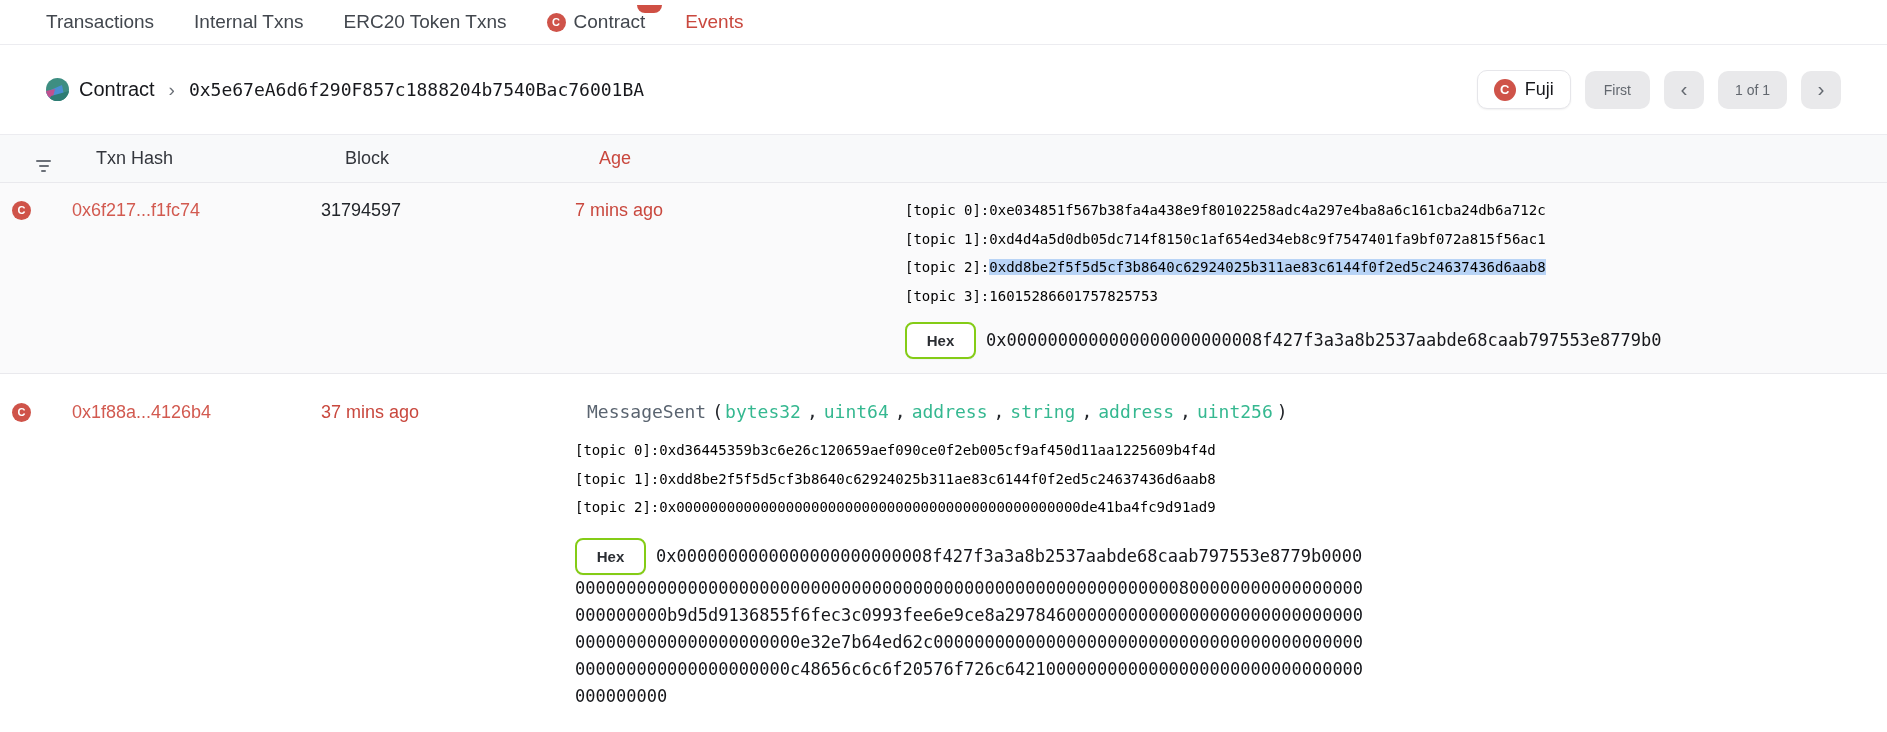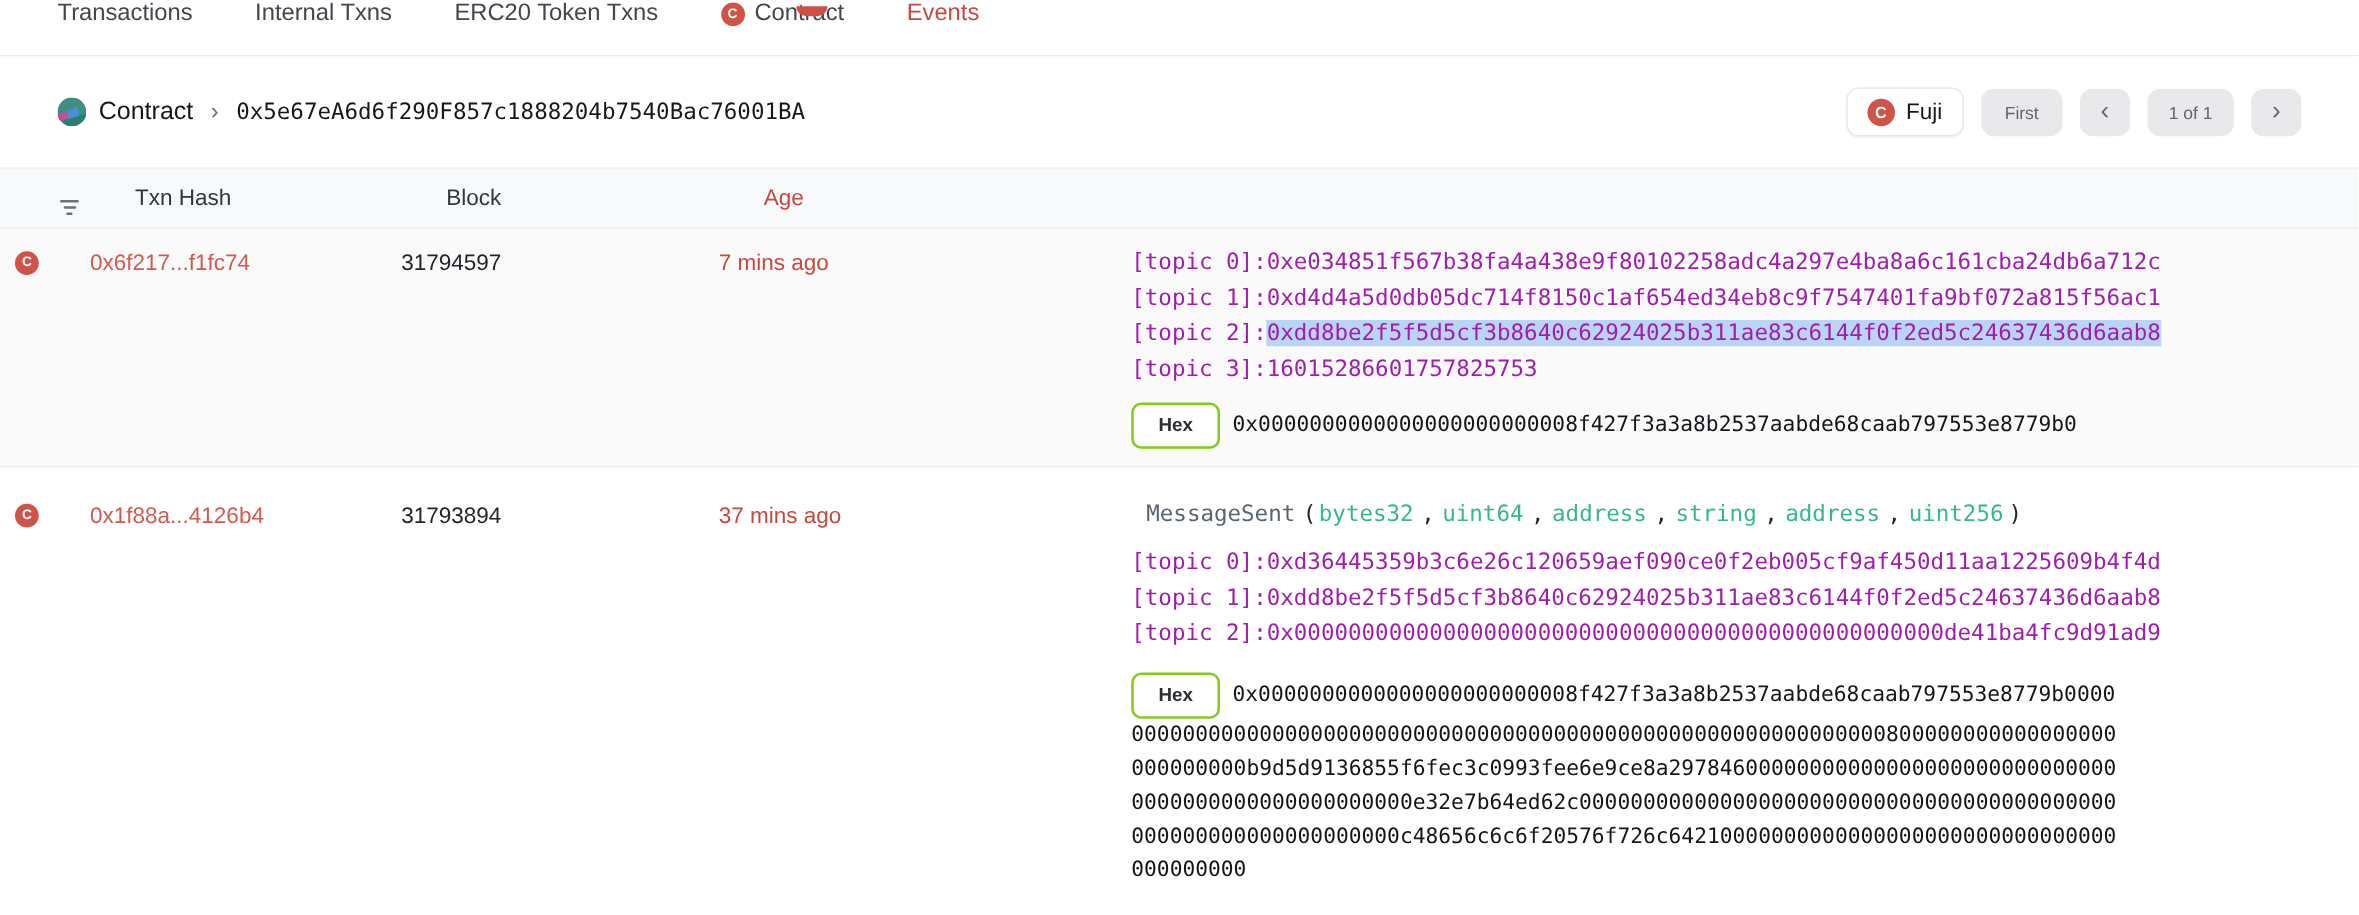--- a/index.html
+++ b/index.html
@@ -1,22 +1,22 @@
 <!DOCTYPE html>
 <html><head>
 <meta charset="utf-8">
 <style>
   * { margin:0; padding:0; box-sizing:border-box; }
   html,body { width:1887px; height:732px; background:#fff; overflow:hidden;
               font-family:"Liberation Sans", sans-serif; color:#17191d; }
   .mono { font-family:"DejaVu Sans Mono", monospace; }
 
   
-  .tabbar { position:relative; height:45px; display:flex; align-items:flex-start;
-            gap:50px; padding-left:46px; border-bottom:1px solid #ececf0; background:#fff; }
+  .tabbar { position:relative; height:45px; display:flex; align-items:center;
+            gap:40px; padding-left:46px; border-bottom:1px solid #ececf0; background:#fff; }
   .tab { display:flex; align-items:center; gap:8px; font-size:19px; color:#42474e; cursor:pointer; }
   .tab.active { color:#c9483e; }
   .cbadge { width:19px; height:19px; border-radius:50%; background:#cf5349; color:#fff;
             font-size:11px; font-weight:bold; display:inline-flex; align-items:center;
             justify-content:center; line-height:1; }
   .tooltip-frag { position:absolute; left:637px; top:5px; width:25px; height:8px;
                   background:#cf4f44; border-radius:0 0 13px 13px; }
 
   
   .header-row { height:90px; display:flex; align-items:center; justify-content:space-between;
@@ -32,42 +32,42 @@
   .net-pill .cbadge { width:22px; height:22px; font-size:13px; }
   .net-label { font-size:18px; color:#17181c; }
   .pgbtn { height:38px; border:none; background:#e9e9eb; color:#62676e; border-radius:10px;
            font-size:14px; font-family:"Liberation Sans", sans-serif; display:flex;
            align-items:center; justify-content:center; cursor:pointer; }
   .pgbtn.first { padding:0 19px; }
   .pgbtn.nav { width:40px; font-size:21px; padding-bottom:2px; }
   .pgbtn.count { padding:0 17px; }
 
   
-  .grid { display:grid; grid-template-columns:72px 249px 254px 330px 1fr; padding-left:36px; }
+  .grid { display:grid; grid-template-columns:72px 249px 254px 330px 1fr; padding-left:24px; }
   .thead { height:48px; align-items:center; background:#f8f9fa; border-bottom:1px solid #e9e9ed;
            font-size:18px; color:#33363c; }
   .th-age { color:#c9483e; }
   .th-logs { display:flex; align-items:center; gap:12px; }
   .filter-ic { display:inline-flex; flex-direction:column; align-items:center; gap:3px; cursor:pointer; }
   .filter-ic i { display:block; height:2px; background:#6b7078; border-radius:1px; }
   .filter-ic i:nth-child(1){ width:15px; } .filter-ic i:nth-child(2){ width:10px; }
   .filter-ic i:nth-child(3){ width:5px; }
   .col-icon { padding-left:12px; }
 
   .row { border-bottom:1px solid #e9e9ed; align-items:start; }
   .row1 { background:#fafafb; padding:13px 0 14px; }
   .row2 { background:#ffffff; padding:24px 0 24px; }
   .cell { font-size:18px; line-height:28px; }
   .hash-link { color:#d25a50; cursor:pointer; text-decoration:none; }
   .age { color:#c9483e; }
   .block { color:#22252a; }
 
   .logs-cell { width:800px; }
-  .topic-line { font-family:"DejaVu Sans Mono", monospace; font-size:18px; line-height:28.5px;
-                color:#a21caf; white-space:nowrap; }
+  .topic-line { font-family:"DejaVu Sans Mono", monospace; font-size:14px; line-height:28.5px;
+                color:#000000; white-space:nowrap; }
   .sel { background:#b9d4f6; }
 
   .event-sig { font-family:"DejaVu Sans Mono", monospace; font-size:18px; line-height:28px;
                margin-bottom:10px; color:#23262b;padding-left:12px; }
   .ev-name { color:#5a6470; margin-right:6px; }
   .ev-type { color:#35b890; }
   .ev-comma { margin:0 6px; color:#23262b; }
   .ev-open { margin-right:2px; } .ev-close { margin-left:4px; }
 
   .hexblock { width:796px; font-family:"DejaVu Sans Mono", monospace; font-size:17px;
@@ -169,21 +169,20 @@
   </div>
 </div>
 
 <div class="grid row row2">
   <div class="col-icon" style="padding-top:4px;">
     <span class="cbadge">C</span>
   </div>
   <div class="cell">
     <a class="hash-link">0x1f88a...4126b4</a>
   </div>
-  <div class="cell block">31793894</div>
   <div class="cell age">37 mins ago</div>
   <div class="logs-cell">
     <div class="event-sig">
       <span class="ev-name">MessageSent</span><span class="ev-open">(</span><span class="ev-type">bytes32</span><span class="ev-comma">,</span><span class="ev-type">uint64</span><span class="ev-comma">,</span><span class="ev-type">address</span><span class="ev-comma">,</span><span class="ev-type">string</span><span class="ev-comma">,</span><span class="ev-type">address</span><span class="ev-comma">,</span><span class="ev-type">uint256</span><span class="ev-close">)</span>
     </div>
     <div class="topic-line"><span>[topic 0]:</span><span>0xd36445359b3c6e26c120659aef090ce0f2eb005cf9af450d11aa1225609b4f4d</span></div>
     <div class="topic-line"><span>[topic 1]:</span><span>0xdd8be2f5f5d5cf3b8640c62924025b311ae83c6144f0f2ed5c24637436d6aab8</span></div>
     <div class="topic-line"><span>[topic 2]:</span><span>0x000000000000000000000000000000000000000000000000de41ba4fc9d91ad9</span></div>
     <div class="hexblock"><button class="hex-btn">Hex</button><span>0x0000000000000000000000008f427f3a3a8b2537aabde68caab797553e8779b000000000000000000000000000000000000000000000000000000000000000800000000000000000000000000b9d5d9136855f6fec3c0993fee6e9ce8a297846000000000000000000000000000000000000000000000000000e32e7b64ed62c000000000000000000000000000000000000000000000000000000000000000c48656c6c6f20576f726c64210000000000000000000000000000000000000000</span></div>
   </div>

